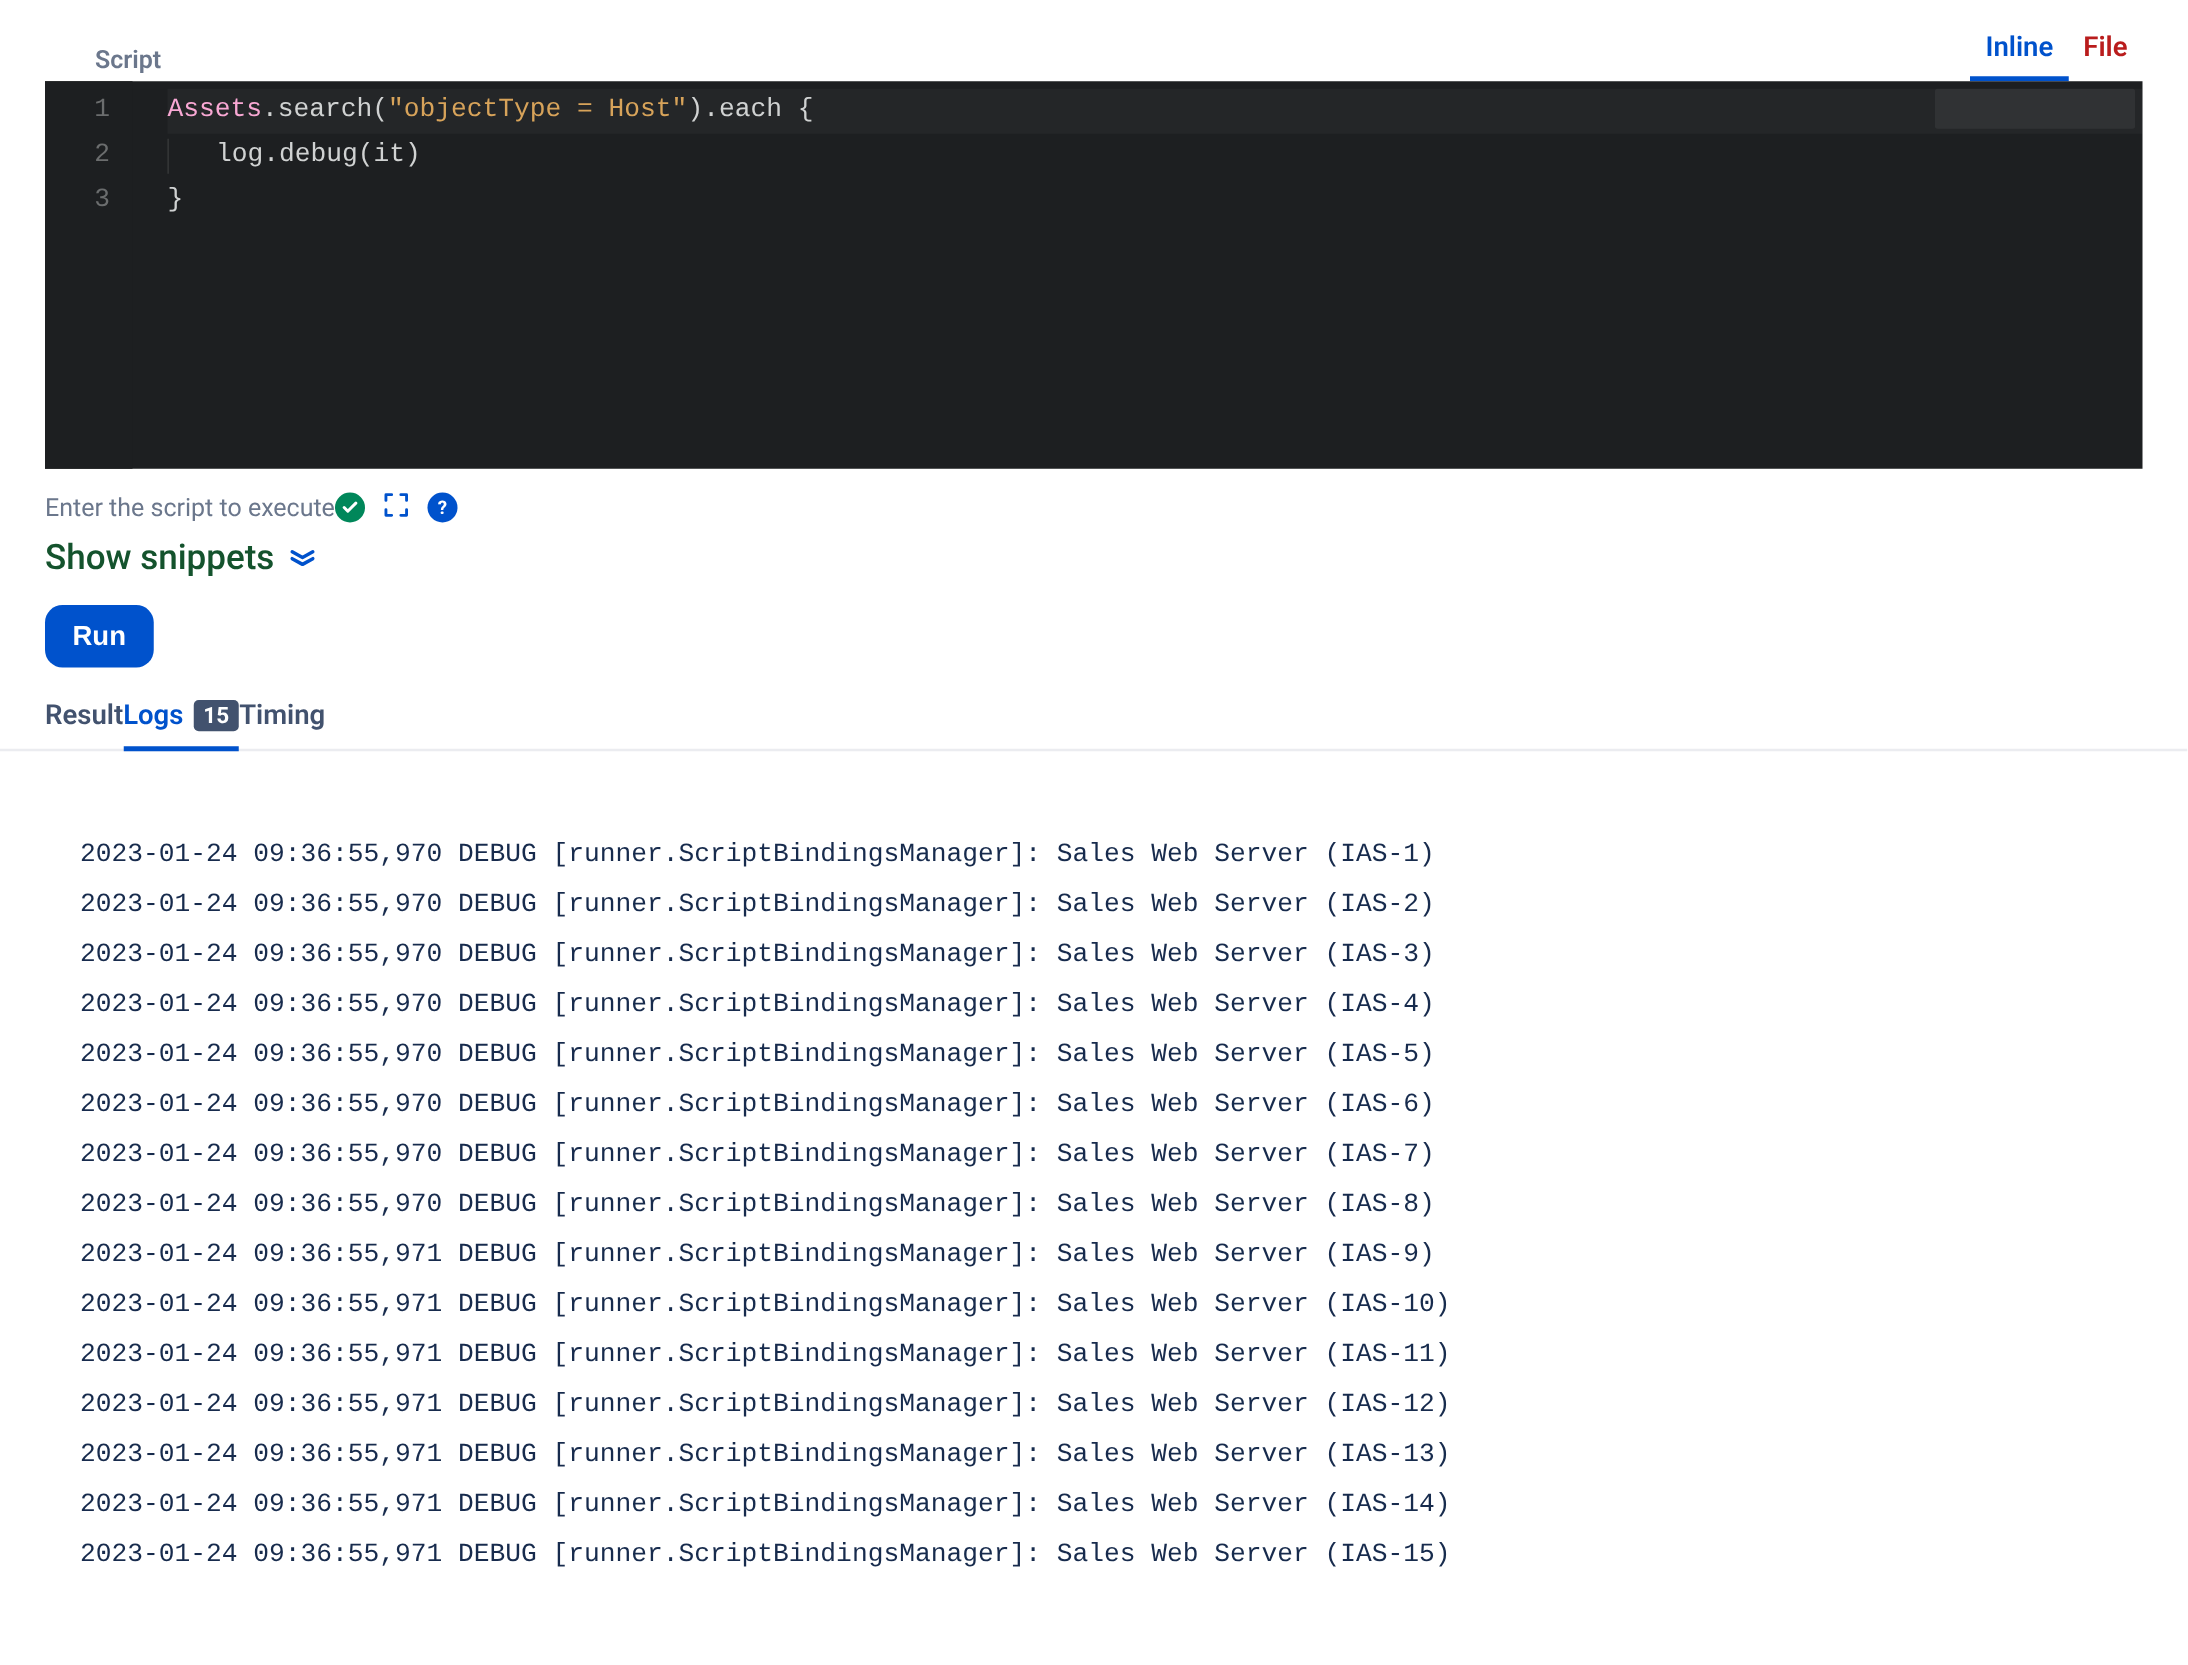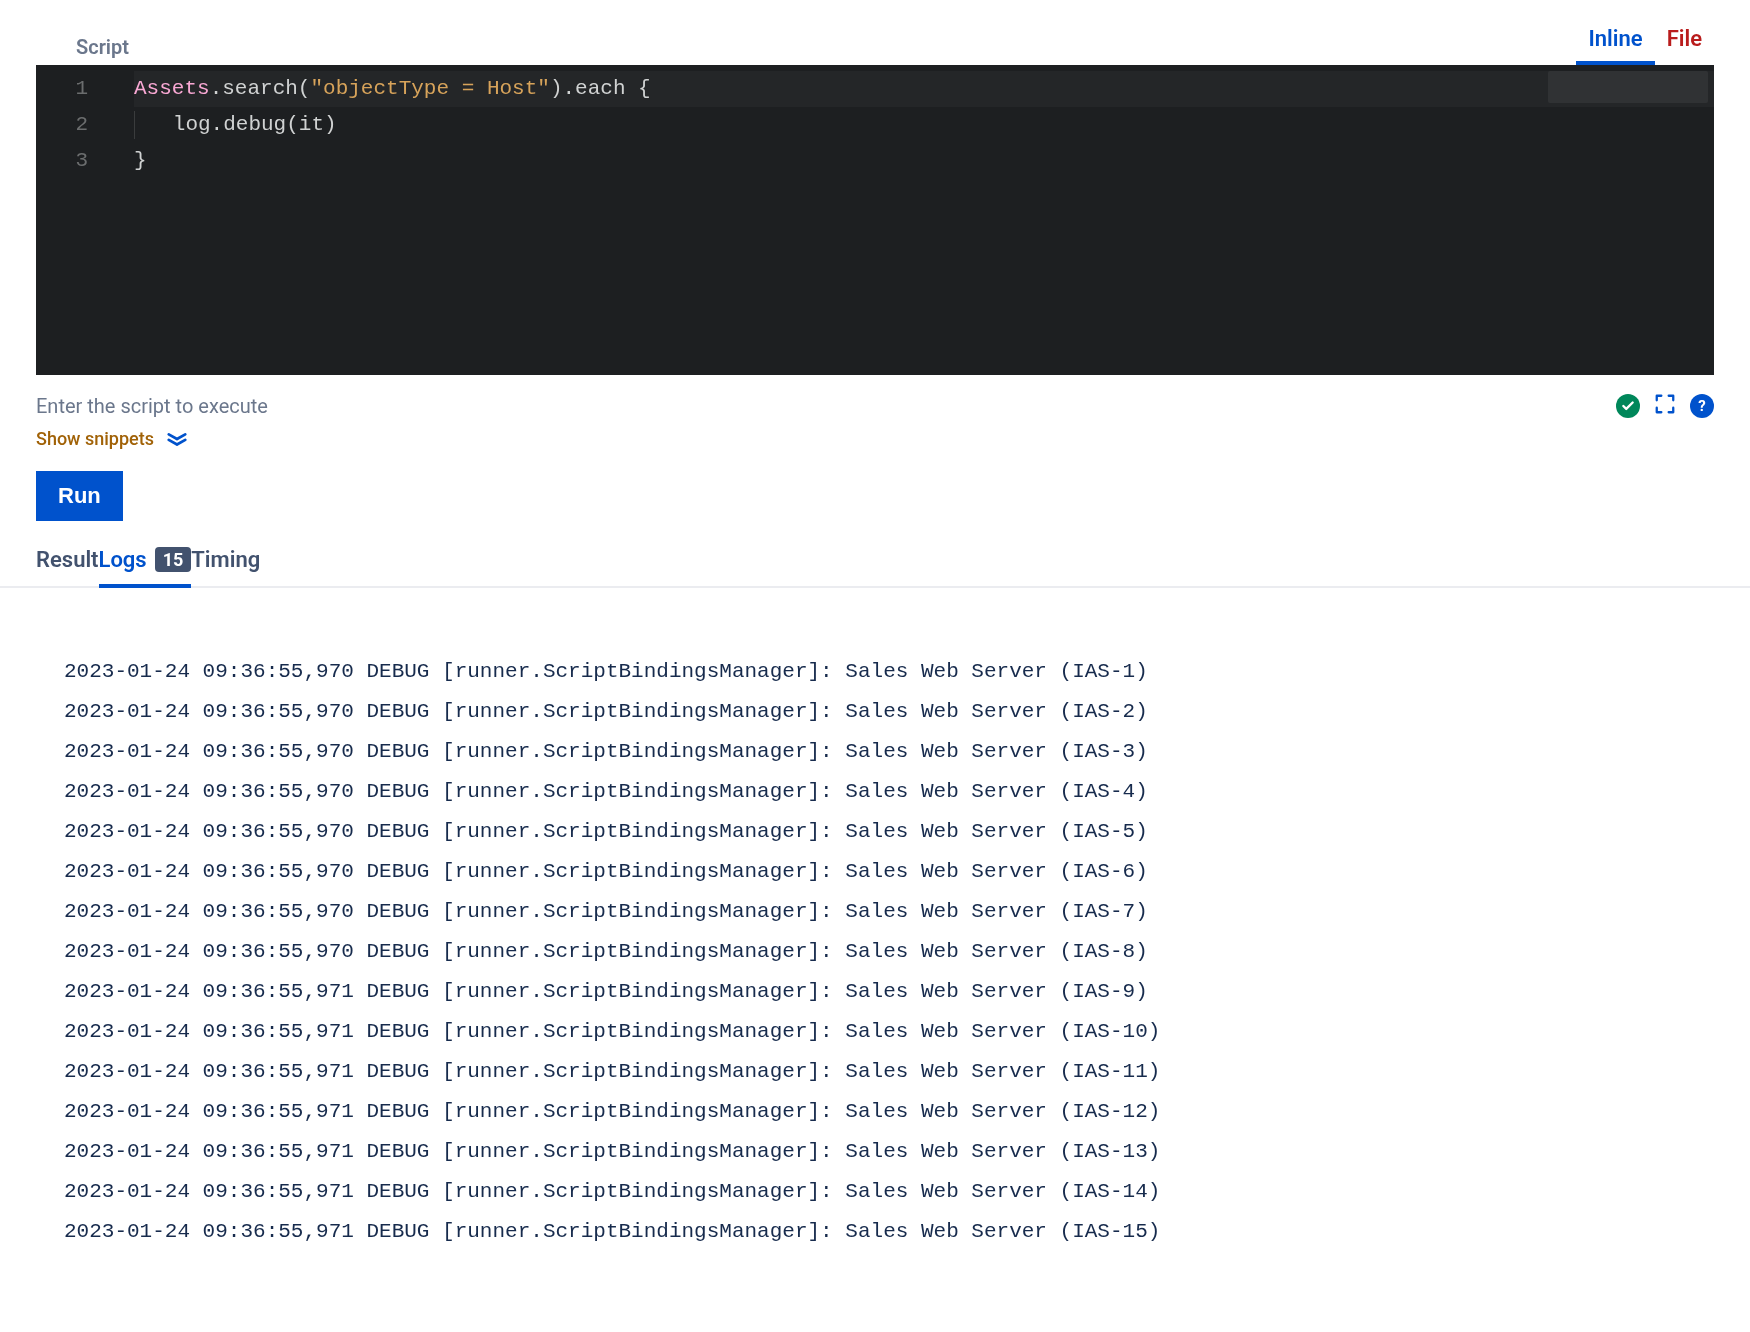--- a/index.html
+++ b/index.html
@@ -84,21 +84,20 @@
   position: absolute;
   top: 6px;
   right: 6px;
   width: 160px;
   height: 32px;
   background: rgba(255,255,255,0.06);
   border-radius: 2px;
 }
 .hint-row {
   display: flex;
-  justify-content: space-between;
   align-items: center;
   padding: 18px 36px 0 36px;
 }
 .hint-text {
   color: #6b778c;
   font-size: 20px;
 }
 .status-icons {
   display: flex;
   gap: 14px;
@@ -109,39 +108,39 @@
   height: 24px;
   border-radius: 50%;
   display: flex;
   align-items: center;
   justify-content: center;
 }
 .icon-check { background: #00875a; color: #fff; font-size: 14px; font-weight: 700; }
 .icon-expand { color: #0052cc; }
 .icon-help { background: #0052cc; color: #fff; font-size: 15px; font-weight: 700; }
 .snippets-link {
-  color: #a16207;
-  font-size: 18px;
+  color: #14532d;
+  font-size: 28px;
   font-weight: 500;
   padding: 10px 36px 0 36px;
   cursor: pointer;
   display: flex;
   align-items: center;
   gap: 12px;
 }
 .chev-down {
   display: inline-block;
 }
 .chev-down svg { display: block; }
 .run-row { padding: 22px 36px 0 36px; }
 .run-btn {
   background: #0052cc;
   color: #fff;
   border: none;
-  border-radius: 0;
+  border-radius: 14px;
   font-size: 22px;
   font-weight: 600;
   padding: 12px 22px;
   cursor: pointer;
 }
 .result-tabs {
   display: flex;
   padding: 26px 36px 0 36px;
   border-bottom: 2px solid #ebecf0;
   align-items: flex-end;

